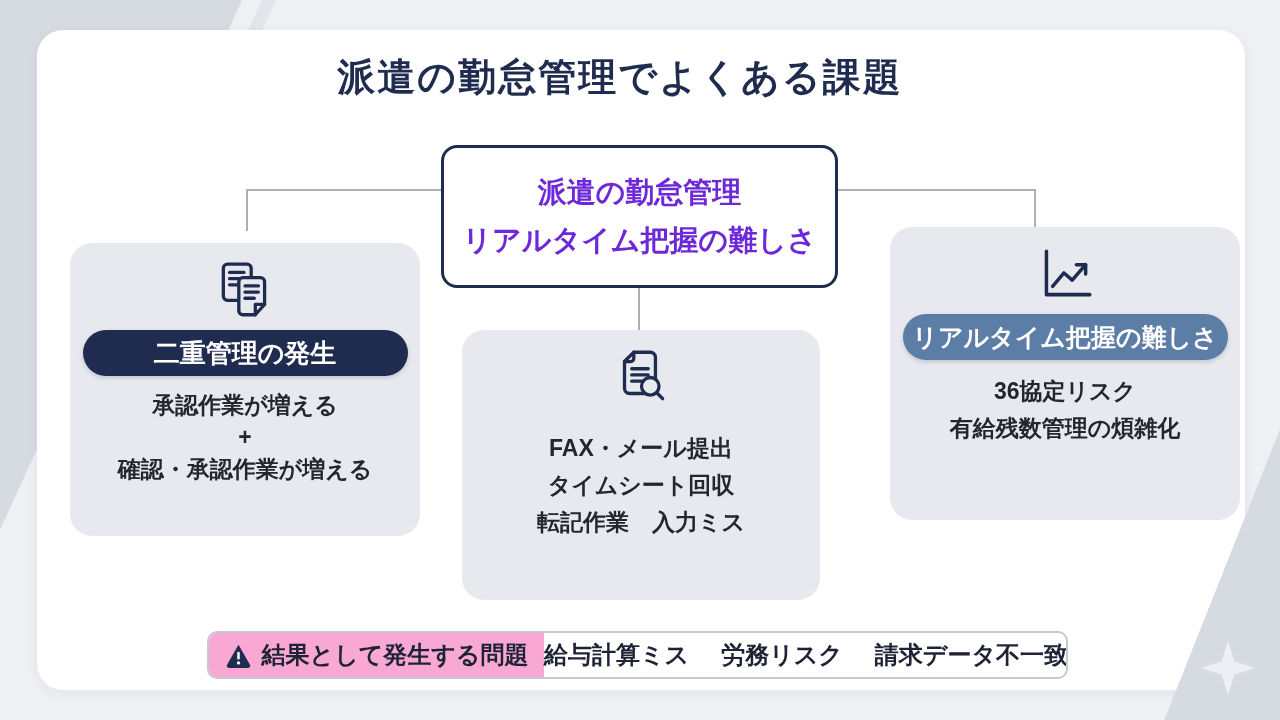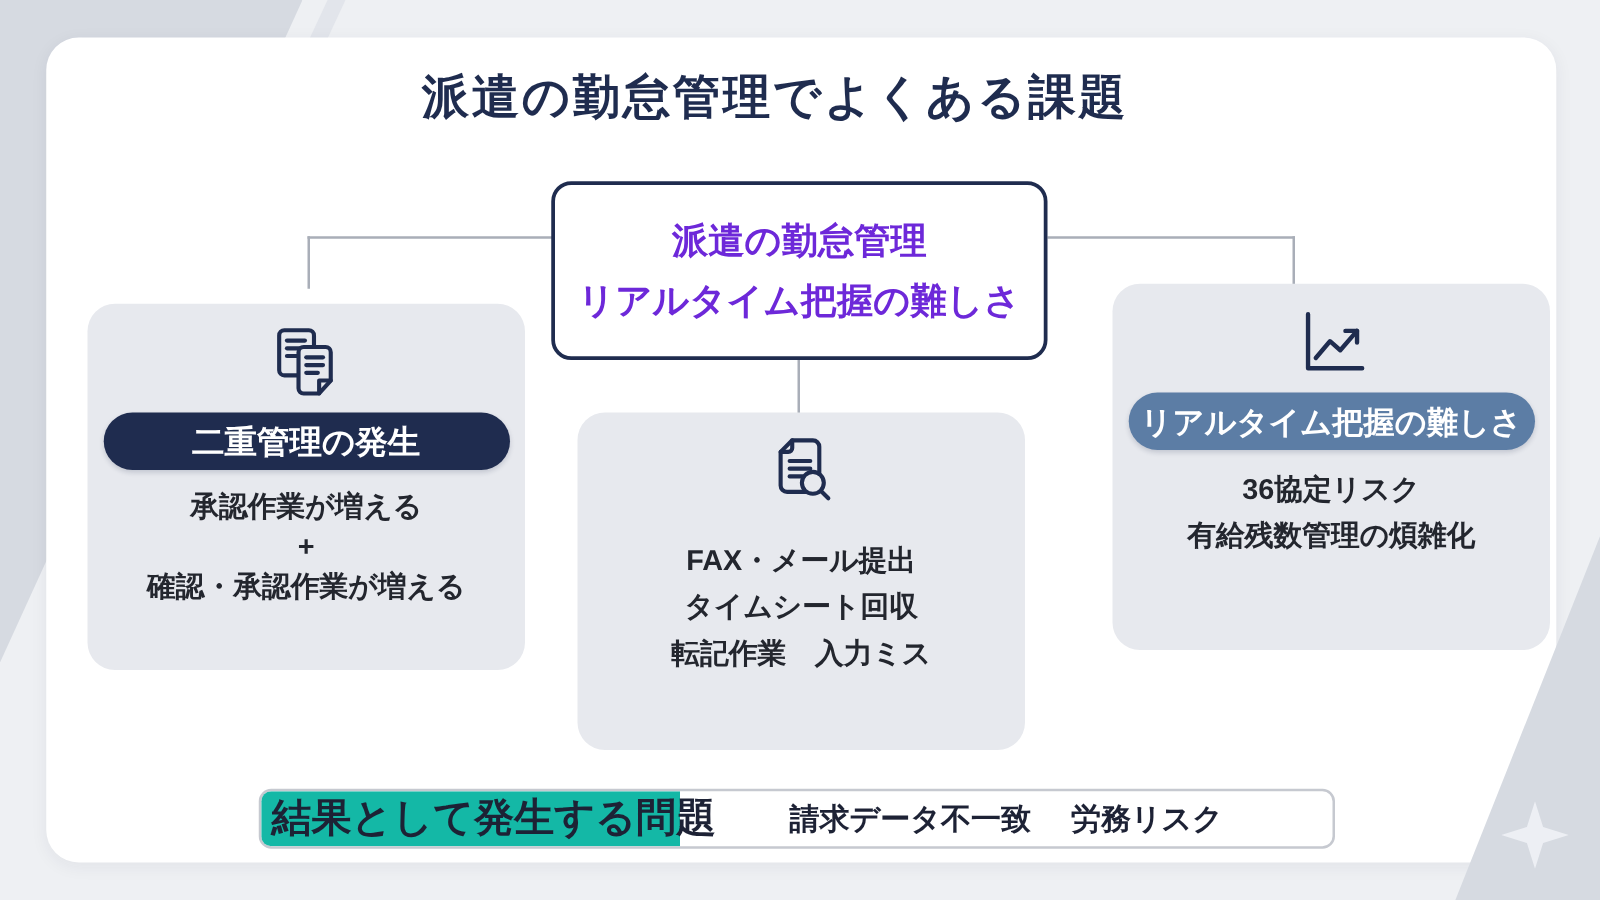--- a/index.html
+++ b/index.html
@@ -91,23 +91,23 @@
   .lh37 .b-line { line-height:37px; }
   .b-line { white-space:pre; }
 
   
   .footer {
     position:absolute; left:207px; top:631px; width:861px; height:48px;
     background:#ffffff; border:2px solid #c6c9d0; border-radius:10px;
     display:flex; align-items:stretch; overflow:hidden; z-index:3;
   }
   .footer-left {
-    width:335px; background:#14b8a6; flex-shrink:0;
+    width:335px; background:#f9a8d4; flex-shrink:0;
     display:flex; align-items:center; justify-content:center; gap:10px;
-    font-size:32px; font-weight:bold; color:#1d2235; white-space:nowrap;
+    font-size:24px; font-weight:bold; color:#1d2235; white-space:nowrap;
   }
   .footer-right {
     flex:1; display:flex; align-items:center; justify-content:center; gap:32px;
     font-size:24px; font-weight:bold; color:#1d2235; white-space:nowrap;
   }
 </style>
 </head>
 <body>
 
 <div class="stage">
@@ -191,21 +191,22 @@
       <span style="display:flex;align-items:center;">
         <svg width="27" height="27" viewBox="0 0 24 24">
           <path d="M12 2.4 L22.2 20.2 a1.9 1.9 0 0 1 -1.65 2.85 H3.45 A1.9 1.9 0 0 1 1.8 20.2 Z" fill="#1f2c4f"></path>
           <rect x="10.9" y="8.6" width="2.2" height="7" rx="1.1" fill="#ffffff"></rect>
           <circle cx="12" cy="18.6" r="1.5" fill="#ffffff"></circle>
         </svg>
       </span>
       <span>結果として発生する問題</span>
     </div>
     <div class="footer-right">
+      <span>給与計算ミス</span>
+      <span>労務リスク</span>
       <span>請求データ不一致</span>
-      <span>労務リスク</span>
     </div>
   </div>
 
   <div class="deco-br"></div>
   <div class="sparkle"></div>
 
 </div>
 
 </body></html>

